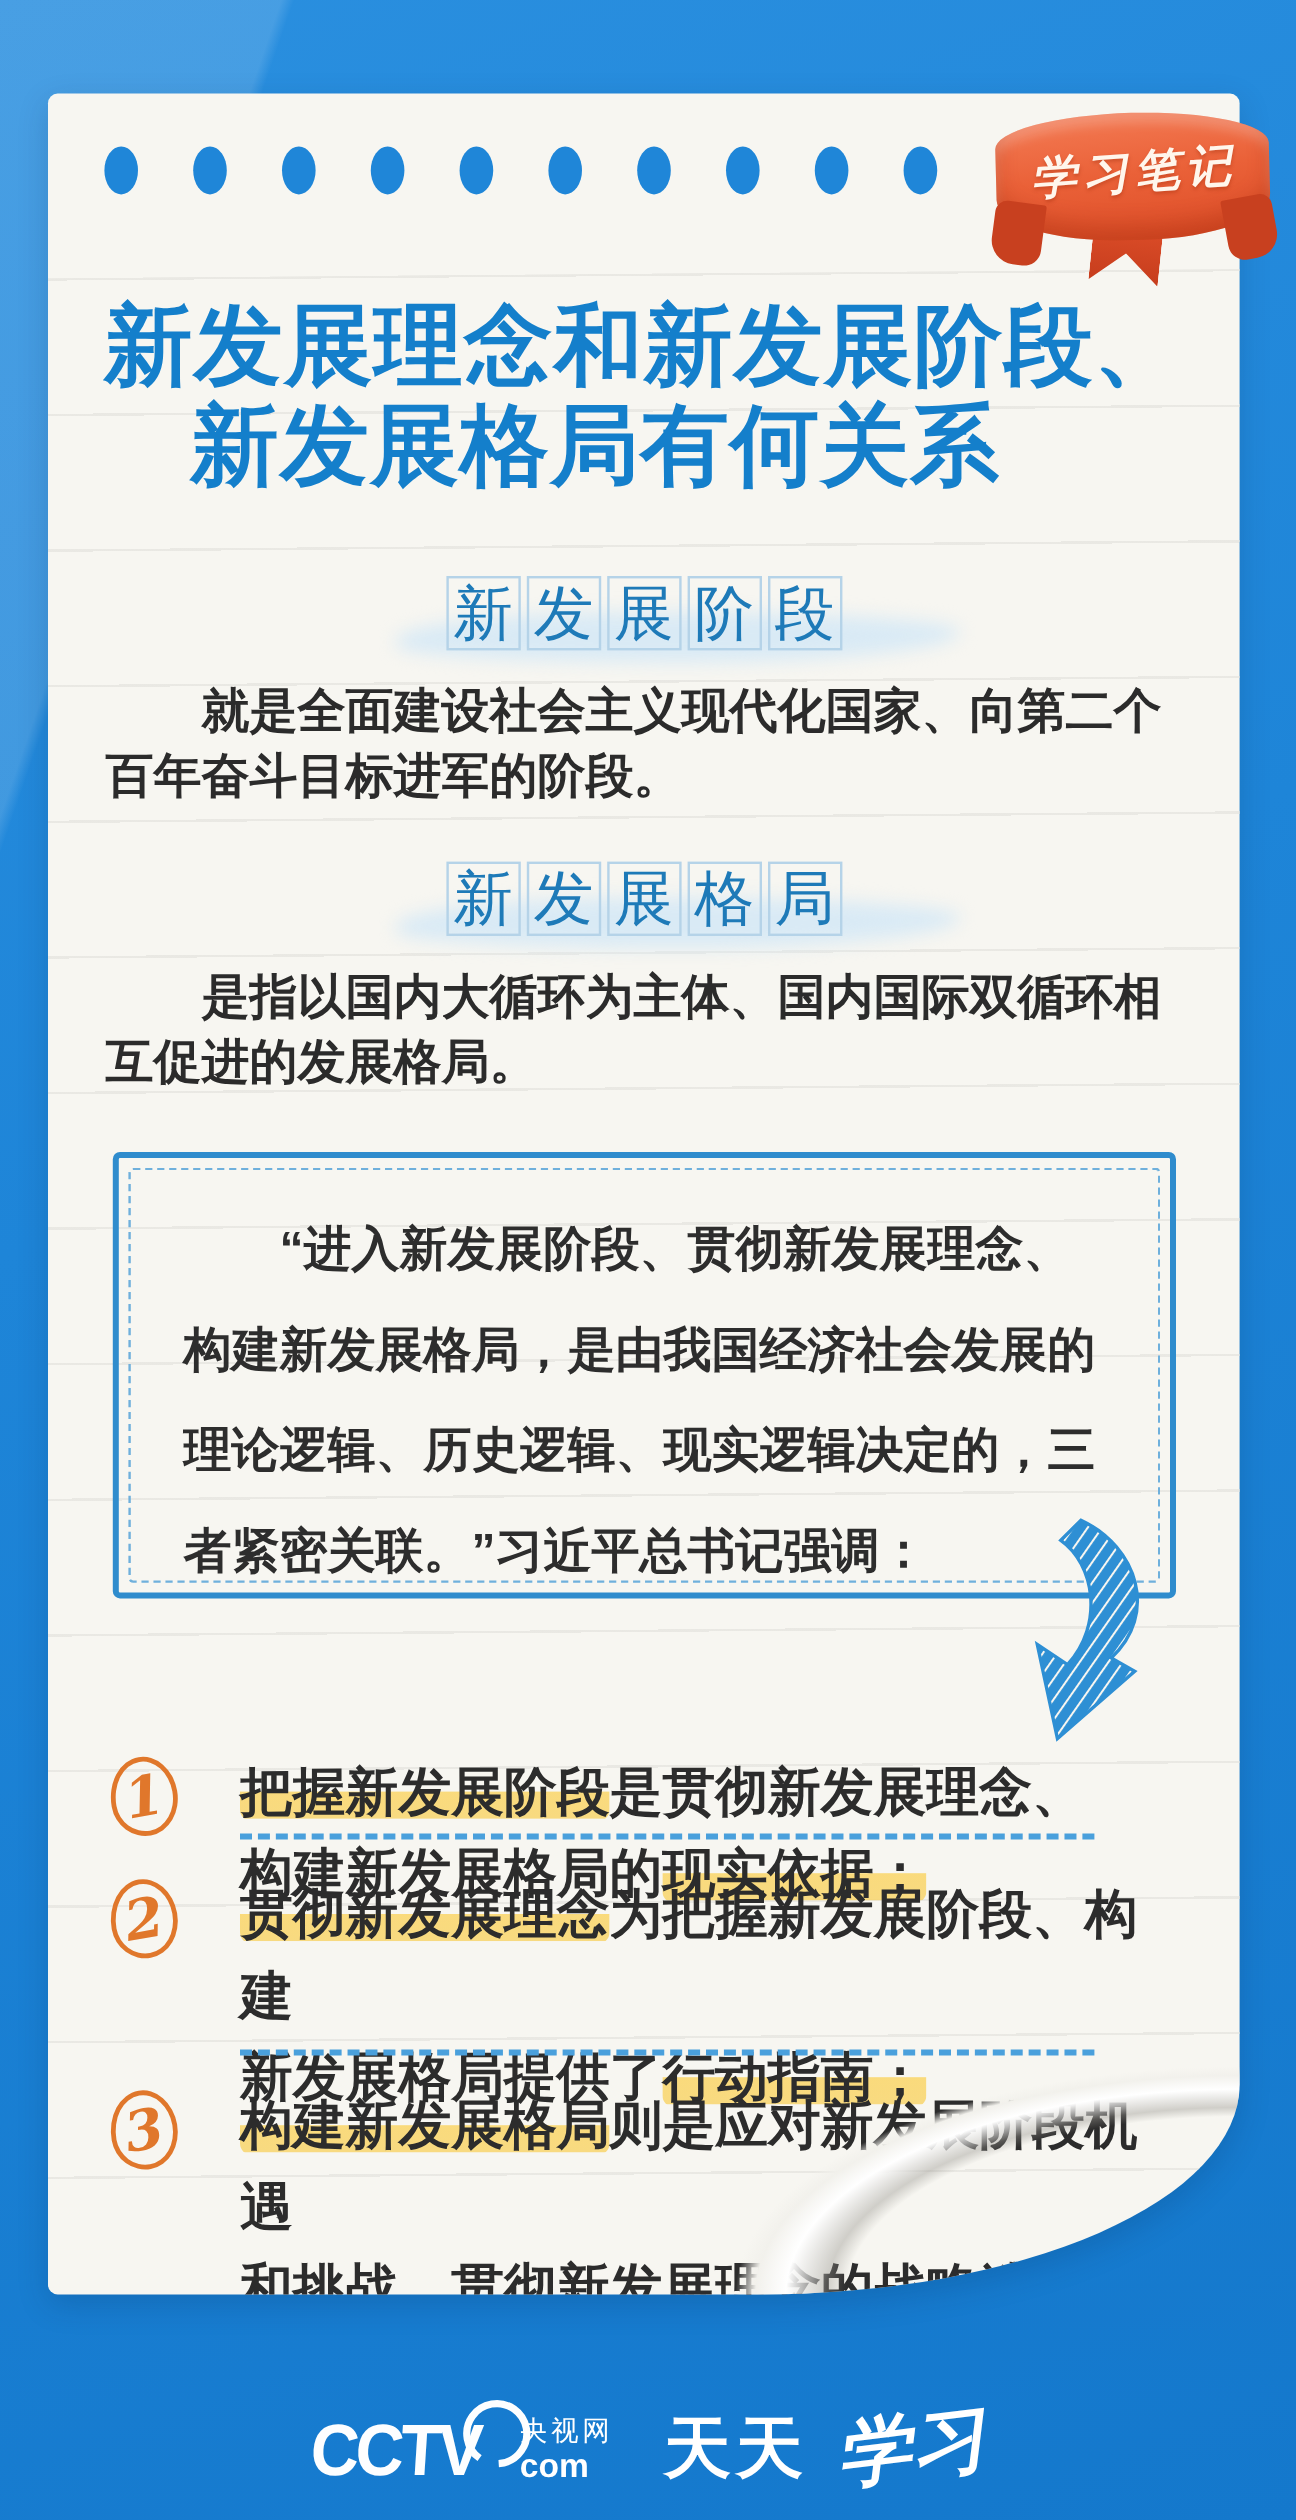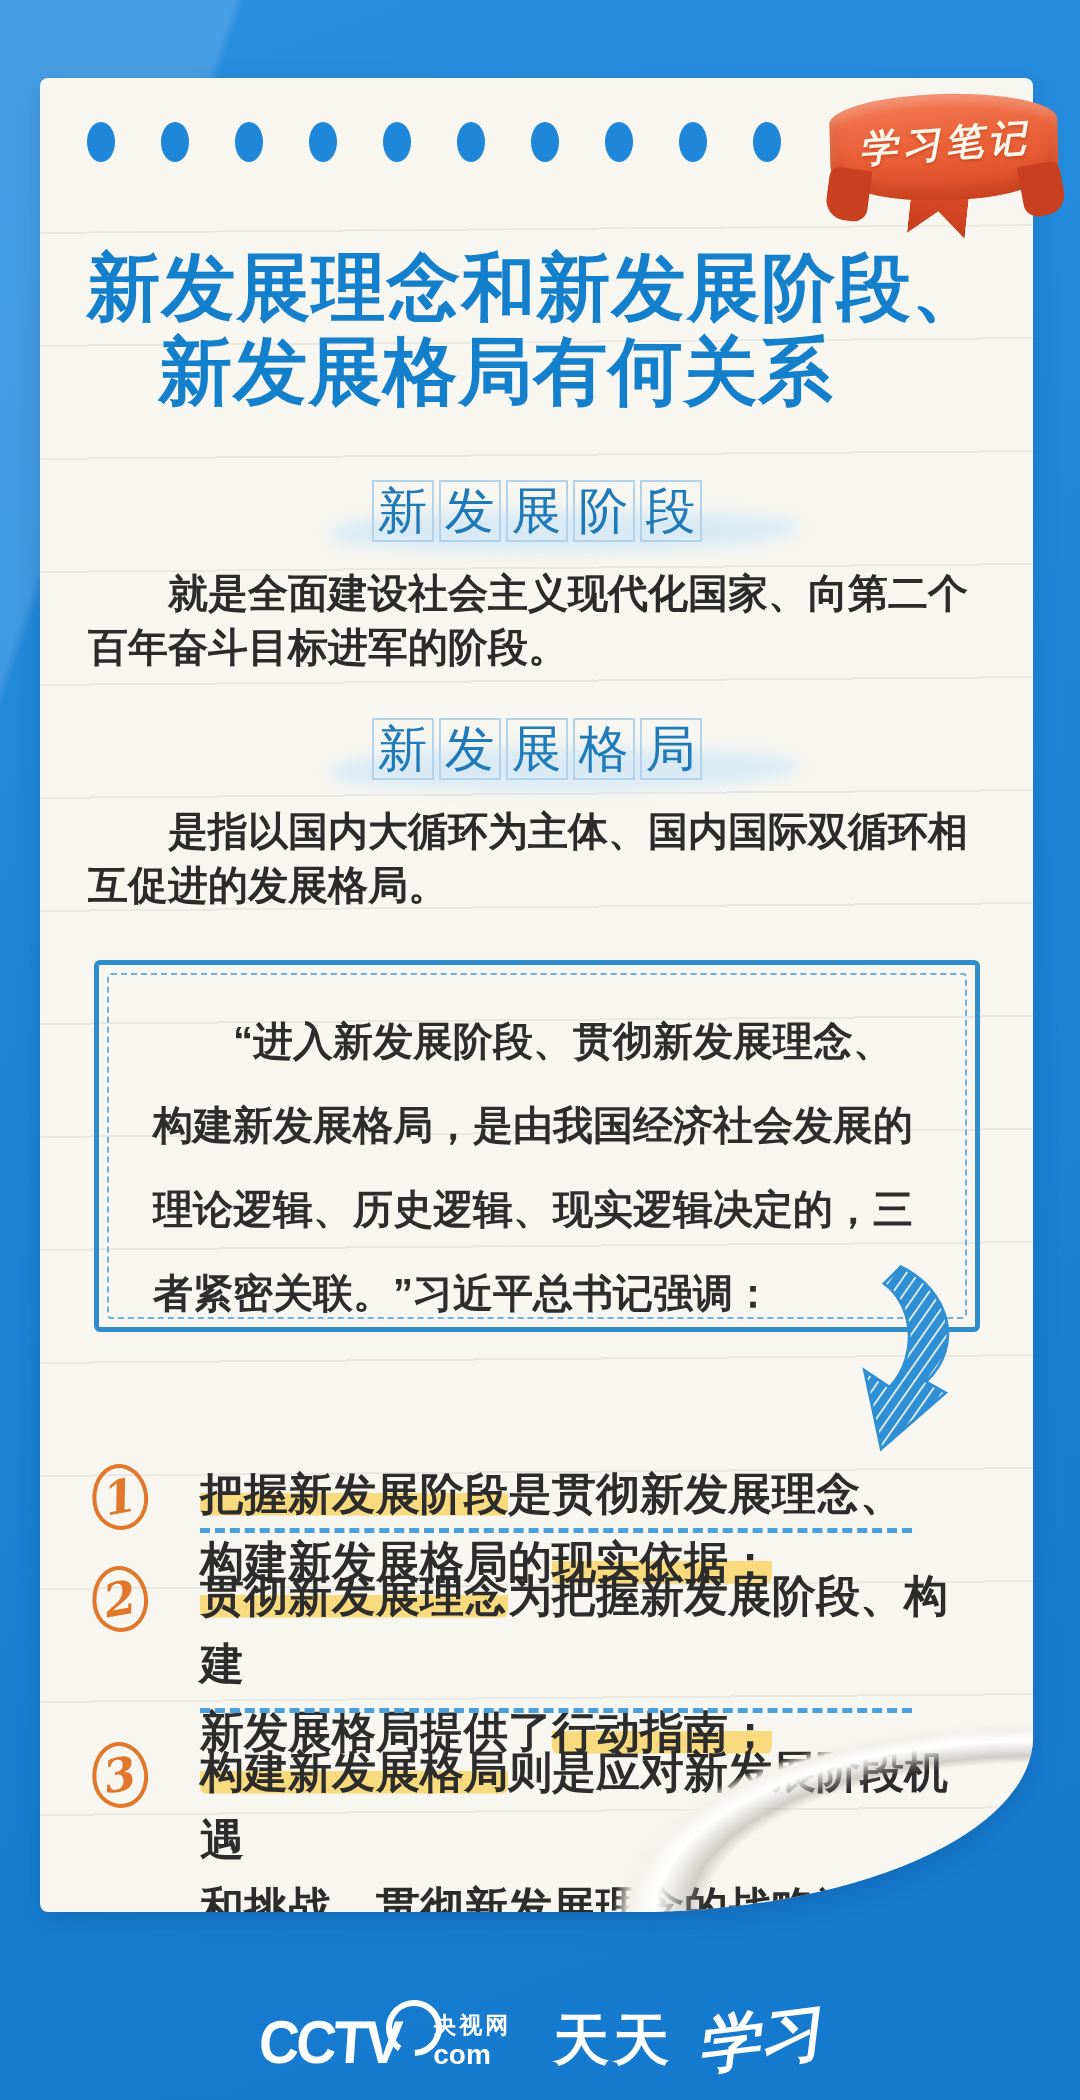--- a/index.html
+++ b/index.html
@@ -133,21 +133,21 @@
     position:absolute; left:0; right:0; top:1996px; height:90px;
     display:flex; align-items:center; justify-content:center; gap:42px; color:#fff;
   }
   .cctv { display:flex; align-items:center; }
   .cctv-word {
     font-size:56px; font-weight:800; letter-spacing:-3px;
     transform:scaleY(1.08) skewX(-4deg); color:#FDFEFF;
   }
   .cctv-ring { margin-left:-16px; margin-top:-26px; }
   .cctv-col { display:flex; flex-direction:column; margin-left:-12px; line-height:1; }
-  .cctv-cn { font-size:23px; letter-spacing:3px; font-weight:700; margin-bottom:4px; }
+  .cctv-cn { font-size:23px; letter-spacing:3px; font-weight:400; margin-bottom:4px; }
   .cctv-com { font-size:28px; font-weight:700; letter-spacing:0; }
   .brand { font-size:56px; font-weight:800; letter-spacing:4px; display:flex; align-items:center;gap:16px; }
   .brand .script {
     font-family:"DejaVu Serif", serif; font-style:italic; font-weight:700; font-size:62px;
     display:inline-block; transform:rotate(-7deg) translateY(-2px); margin-left:8px; letter-spacing:0;
   }
 </style>
 </head>
 <body>
 

